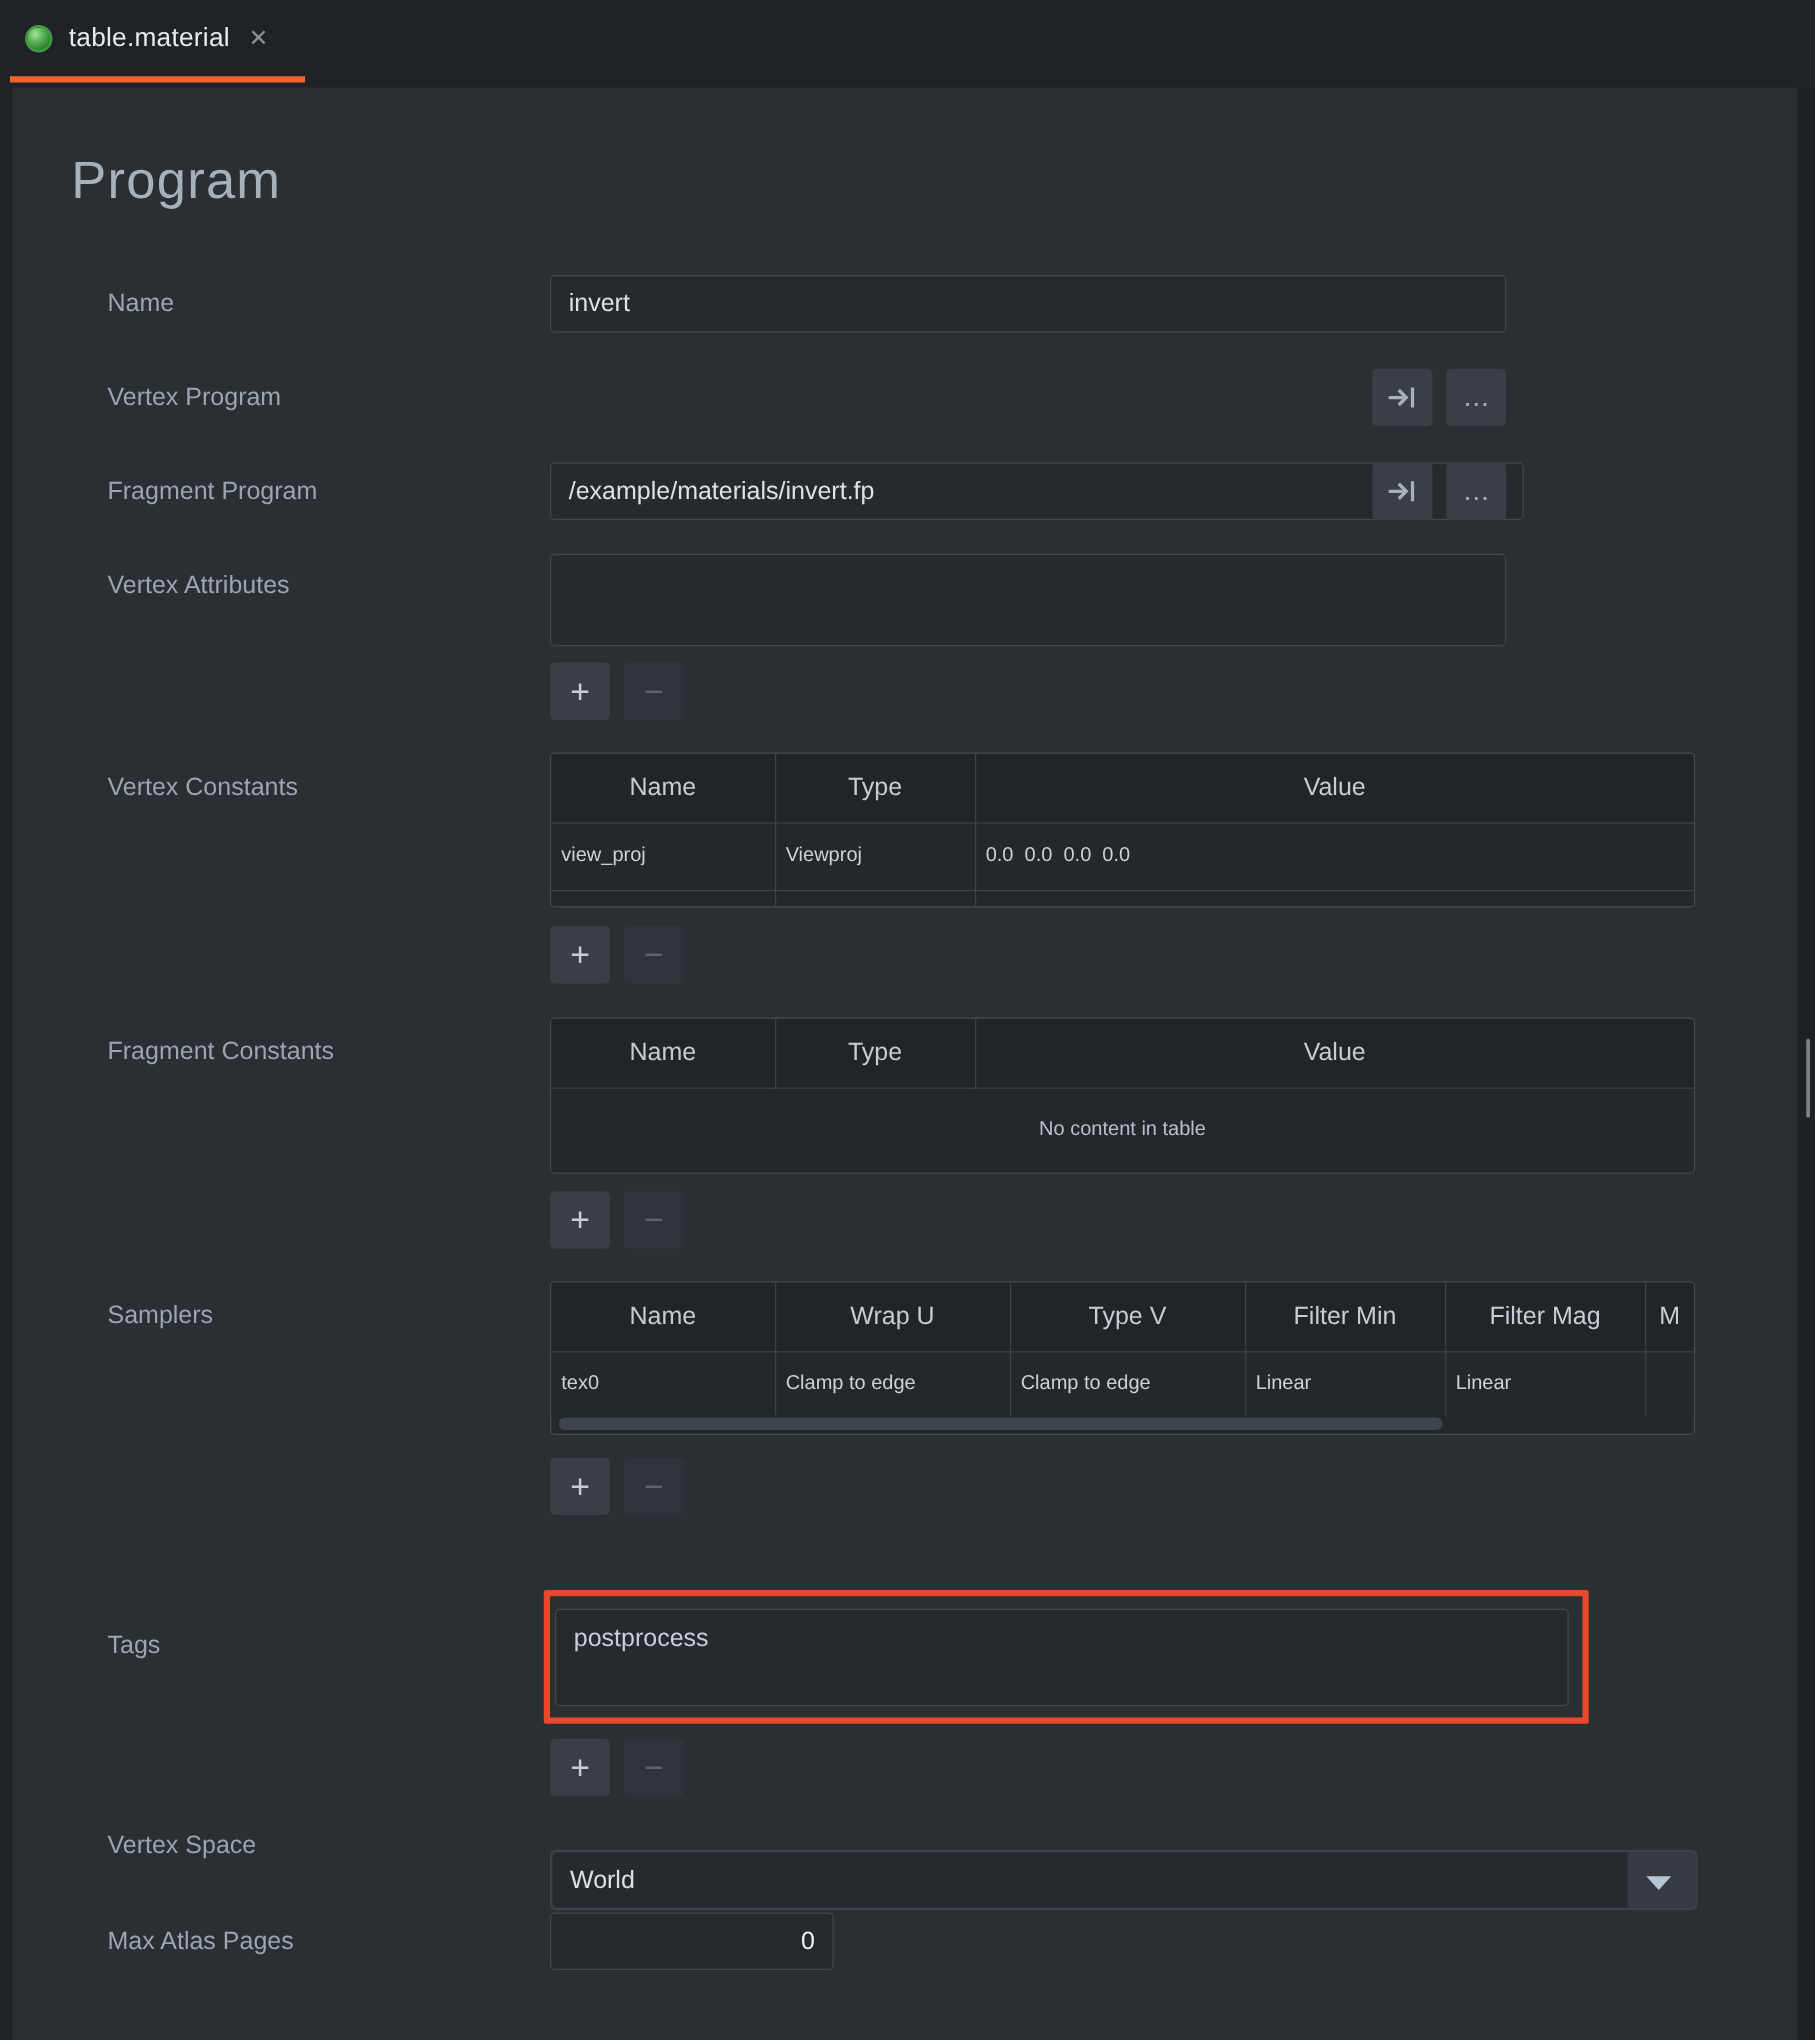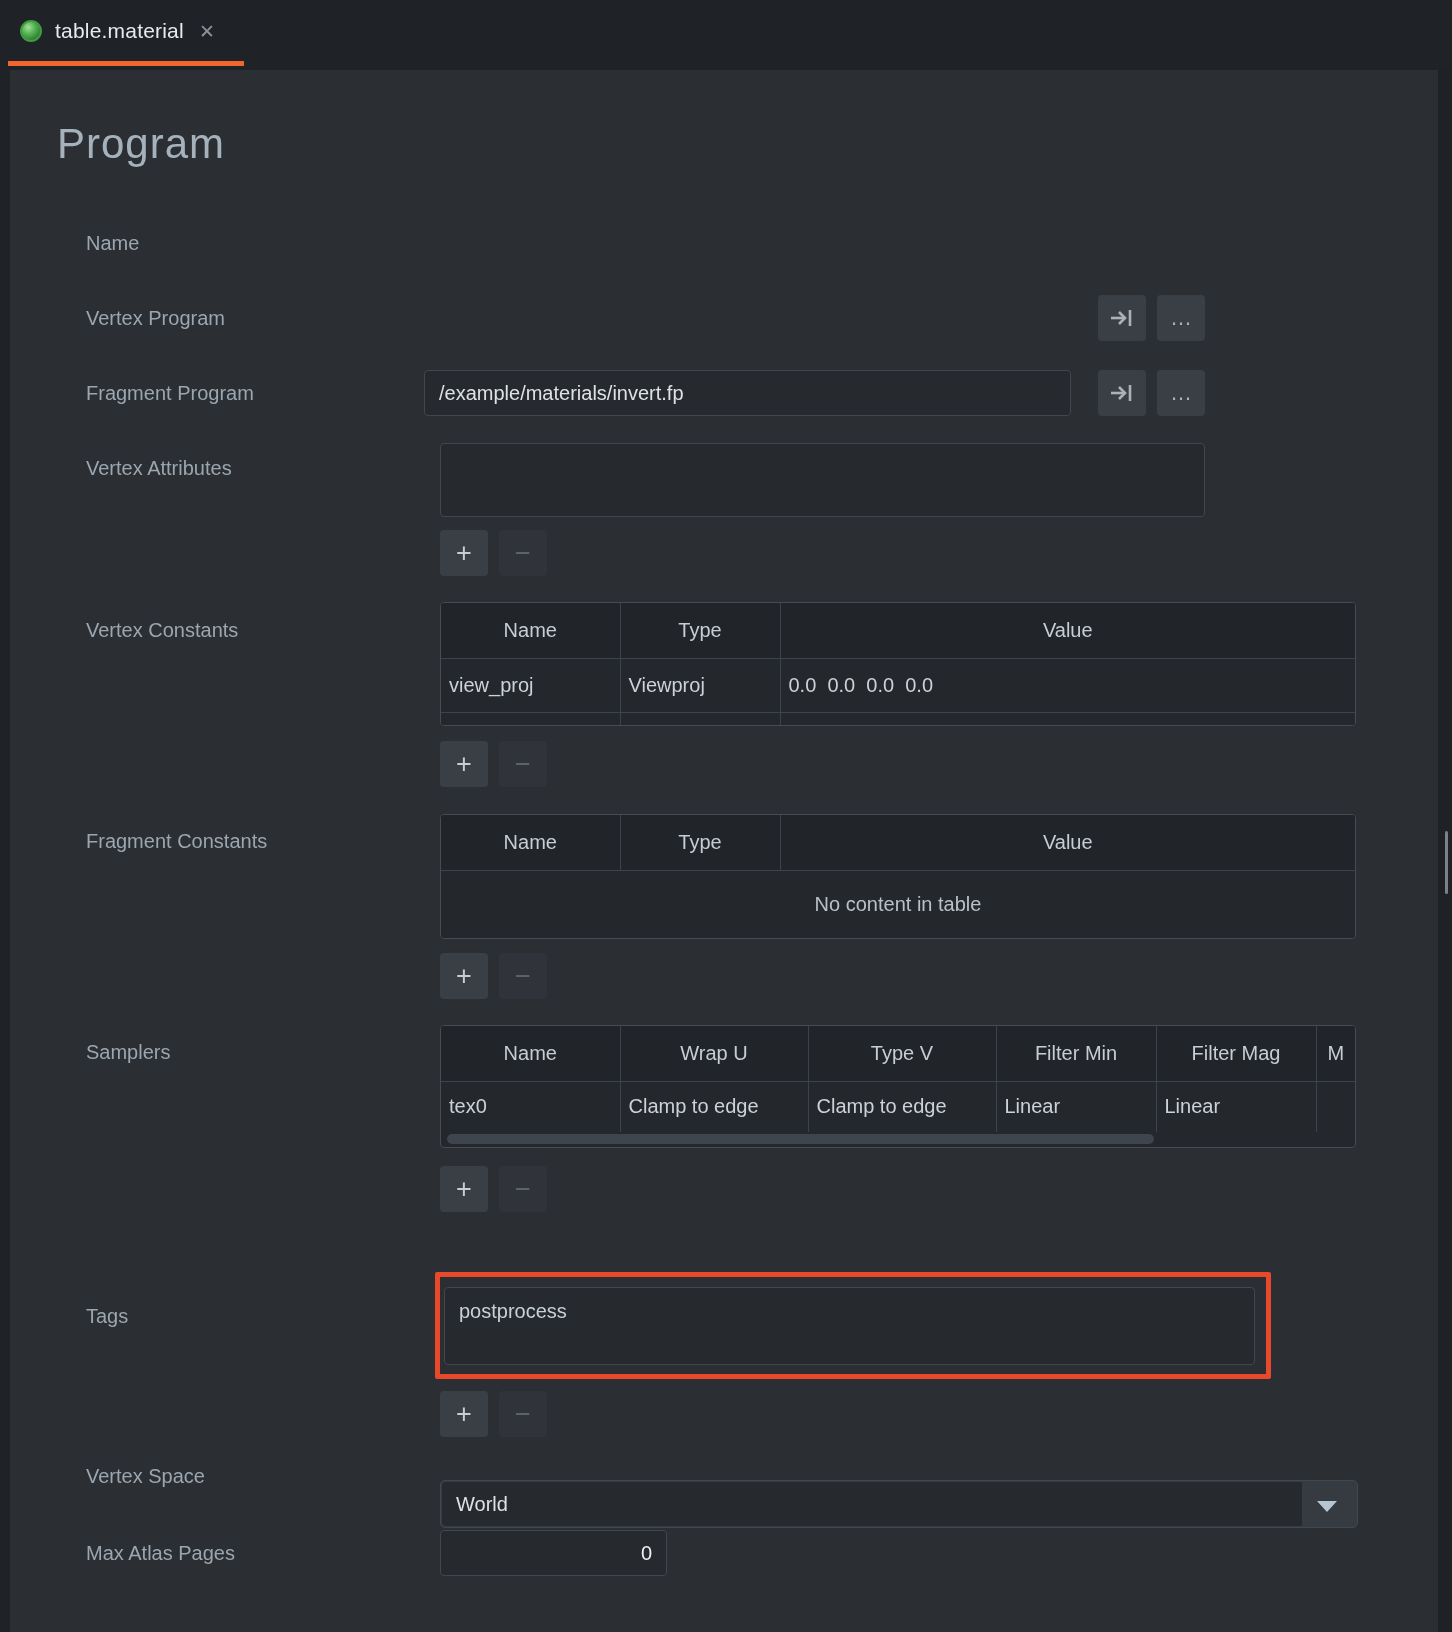--- a/index.html
+++ b/index.html
@@ -46,21 +46,21 @@
       font-size:27px;line-height:1;}
   .sq.on{background:#3a3f45;color:#c6cdd3;}
   .sq.off{background:#30343a;color:#5d646b;}
   .iconbtn{position:absolute;width:48px;height:46px;border-radius:4px;background:#3a3f45;display:flex;align-items:center;justify-content:center;color:#aab2b9;font-size:22px;}
 
   
   .tblwrap{position:absolute;left:440px;width:916px;background:var(--cell-bg);border:1px solid #474c53;border-radius:4px;overflow:hidden;}
   table.tbl{width:100%;border-collapse:collapse;table-layout:fixed;}
   .tbl th{background:var(--header-bg);color:#c6cdd3;font-weight:400;font-size:20px;text-align:center;border-bottom:1px solid #3d434a;}
   .tbl th:not(:last-child),.tbl td:not(:last-child){border-right:1px solid #3d434a;}
-  .tbl td{background:var(--cell-bg);color:#ccd2d8;font-size:20px;text-align:left;padding:0 8px;white-space:pre;overflow:hidden;}
+  .tbl td{background:var(--cell-bg);color:#ccd2d8;font-size:16px;text-align:left;padding:0 8px;white-space:pre;overflow:hidden;}
   .tbl tr.stub td{border-top:1px solid #3d434a;}
   .tbl td.empty-msg{text-align:center;color:#b9c1c8;}
   .h-thumb{position:absolute;left:6px;bottom:3px;width:707px;height:10px;border-radius:5px;background:#3f454c;}
 
   
   .highlight{position:absolute;left:435px;top:1272px;width:836px;height:107px;border:5px solid var(--highlight-red);border-radius:2px;background:transparent;pointer-events:none;}
   .tags-inp{position:absolute;left:444px;top:1287px;width:811px;height:78px;background:var(--input-bg);
     border:1px solid var(--input-border);border-radius:4px;color:#c9d1d8;font-size:20px;padding:12px 14px;white-space:nowrap;}
 
   
@@ -85,33 +85,34 @@
     <div class="tab-underline"></div>
   </div>
 
   <div class="panel"></div>
   <div class="right-gutter"></div>
   <div class="v-thumb"></div>
 
   <div class="page-title">Program</div>
 
   <div class="lbl" style="top:230px">Name</div>
+  <div class="inp" style="left:440px;top:220px;width:765px;height:46px">invert</div>
 
   <div class="lbl" style="top:305px">Vertex Program</div>
   <div class="iconbtn" style="left:1098px;top:295px">
     <svg width="26" height="24" viewBox="0 0 26 24">
       <line x1="2" y1="12" x2="15" y2="12" stroke="#aab2b9" stroke-width="2.6"></line>
       <polyline points="10,6 16,12 10,18" fill="none" stroke="#aab2b9" stroke-width="2.6"></polyline>
       <line x1="21" y1="4" x2="21" y2="20" stroke="#aab2b9" stroke-width="2.6"></line>
     </svg>
   </div>
   <div class="iconbtn" style="left:1157px;top:295px">…</div>
 
   <div class="lbl" style="top:380px">Fragment Program</div>
-  <div class="inp" style="left:424px;top:370px;width:647px;height:46px">/example/materials/invert.fp</div>
+  <div class="inp" style="left:440px;top:370px;width:779px;height:46px">/example/materials/invert.fp</div>
   <div class="iconbtn" style="left:1098px;top:370px">
     <svg width="26" height="24" viewBox="0 0 26 24">
       <line x1="2" y1="12" x2="15" y2="12" stroke="#aab2b9" stroke-width="2.6"></line>
       <polyline points="10,6 16,12 10,18" fill="none" stroke="#aab2b9" stroke-width="2.6"></polyline>
       <line x1="21" y1="4" x2="21" y2="20" stroke="#aab2b9" stroke-width="2.6"></line>
     </svg>
   </div>
   <div class="iconbtn" style="left:1157px;top:370px">…</div>
 
   <div class="lbl" style="top:455px">Vertex Attributes</div>

